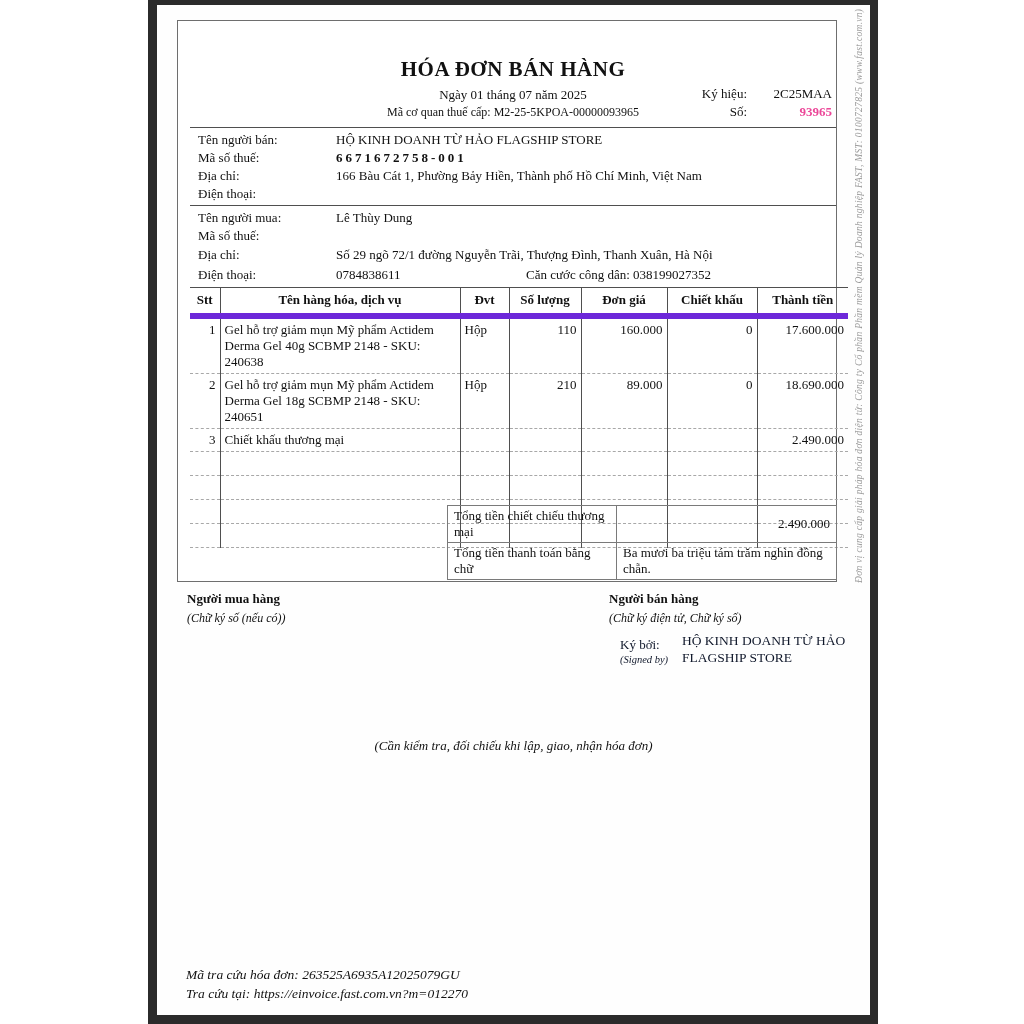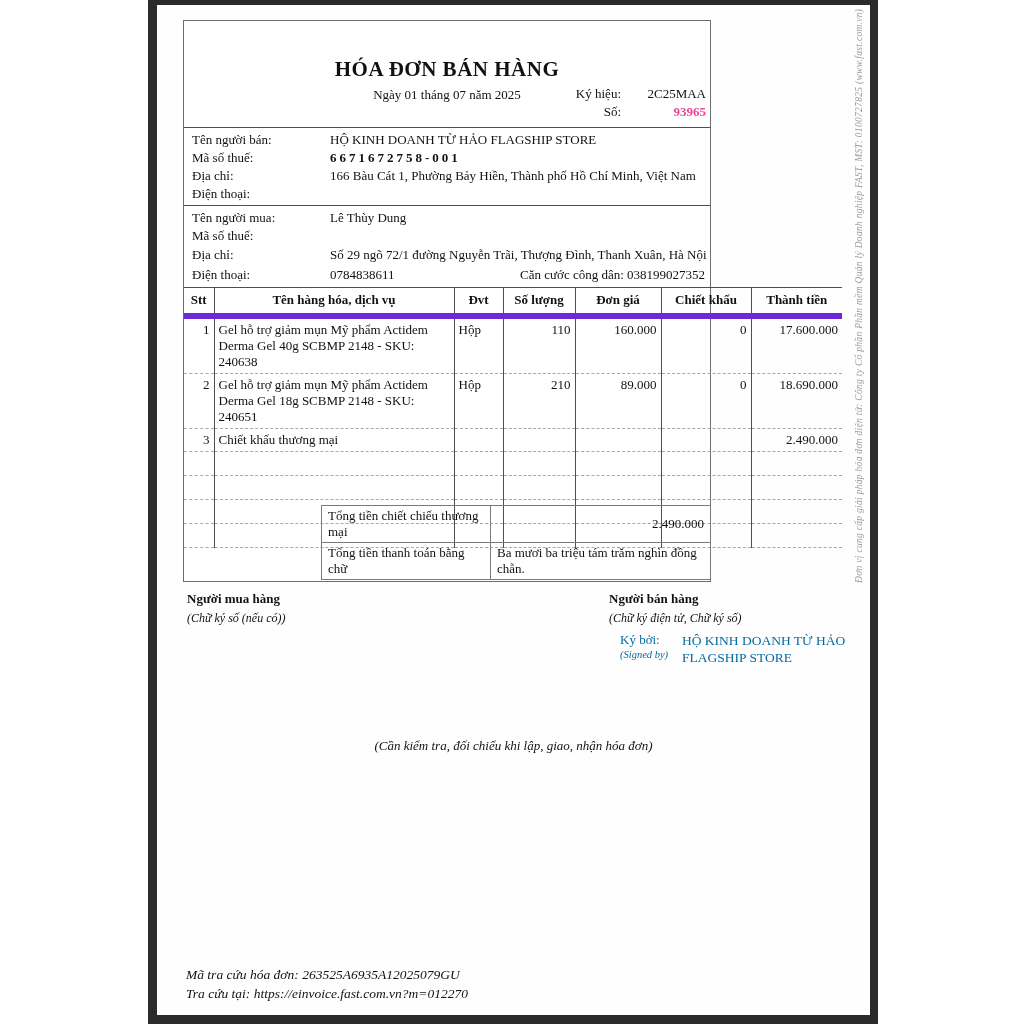--- a/index.html
+++ b/index.html
@@ -5,22 +5,22 @@
   * { margin:0; padding:0; box-sizing:border-box; }
   html,body { width:1024px; height:1024px; background:#ffffff; overflow:hidden; }
   body { font-family:"Liberation Serif", serif; color:#111; }
 
   
   .photo { position:absolute; left:148px; top:0; width:730px; height:1024px;
            background:#fefefe;
            border-left:9px solid #2b2b2b; border-right:8px solid #2b2b2b;
            border-top:5px solid #2b2b2b; border-bottom:9px solid #2b2b2b; }
 
-  .invoice { position:absolute; left:26px; top:15px; width:528px; height:562px;
-             border:1px solid #6e6e6e; background:#fff; }
+  .invoice { position:absolute; left:20px; top:15px; width:660px; height:562px;
+             border:1px solid #6e6e6e; background:#fff;padding-left:12px; }
 
   
   .inv-head { position:relative; height:106px; text-align:center; }
   .title { padding-top:36px; font-size:21px; font-weight:bold; letter-spacing:.5px; }
   .dateline { margin-top:5px; font-size:13px; }
   .taxline { margin-top:2px; font-size:12px; }
   .headright { position:absolute; top:64px; right:4px; width:175px; font-size:13px; }
   .hr-row { display:flex; justify-content:flex-end; height:18px; line-height:18px; }
   .hr-lbl { text-align:right; }
   .hr-val { width:85px; text-align:right; }
@@ -53,21 +53,21 @@
   td.tot-label { width:169px; }
   td.tot-val { text-align:right; }
   td.tot-words { text-align:left; }
 
   
   .sigblock { position:absolute; top:586px; width:220px; text-align:left; }
   .sig-buyer { left:30px; }
   .sig-seller { left:452px; }
   .sig-title { font-size:13px; font-weight:bold; }
   .sig-note { font-size:12px; font-style:italic; margin-top:4px; }
-  .signedby { position:absolute; left:463px; top:627px; display:flex; color:#0369a1; }
+  .signedby { position:absolute; left:463px; top:627px; display:flex; color:#0f172a;align-items:flex-end; }
   .sb-l { width:62px; text-align:left; }
   .sb-l .l1 { font-size:13px; line-height:16px; }
   .sb-l .l2 { font-size:10.5px; font-style:italic; line-height:13px; }
   .sb-n { font-size:13.5px; line-height:17px; padding-left:0px; }
 
   .check-note { position:absolute; left:0; width:100%; top:733px; text-align:center; font-size:13px; font-style:italic; }
 
   .footer { position:absolute; left:29px; top:960px; font-size:13.5px; font-style:italic; line-height:19px; }
 
   .sidetext { position:absolute; left:697px; top:12px; height:566px; width:16px;
@@ -77,20 +77,21 @@
 </head>
 <body>
 
 <div class="photo">
 
   <div class="invoice">
 
     <div class="inv-head">
       <div class="title">HÓA ĐƠN BÁN HÀNG</div>
       <div class="dateline">Ngày 01 tháng 07 năm 2025</div>
+      <div class="taxline">Mã cơ quan thuế cấp: M2-25-5KPOA-00000093965</div>
       <div class="headright">
         <div class="hr-row">
           <span class="hr-lbl">Ký hiệu:</span>
           <span class="hr-val">2C25MAA</span>
         </div>
         <div class="hr-row">
           <span class="hr-lbl">Số:</span>
           <span class="hr-val red-num">93965</span>
         </div>
       </div>

